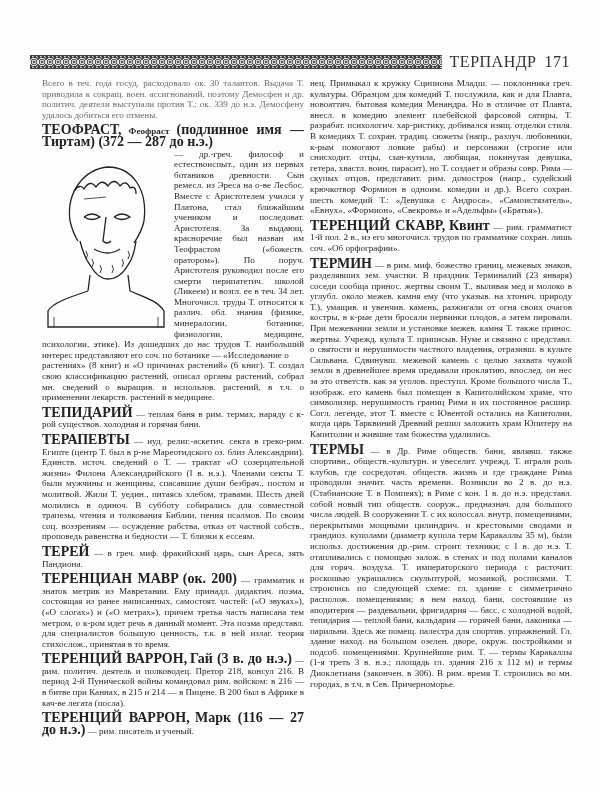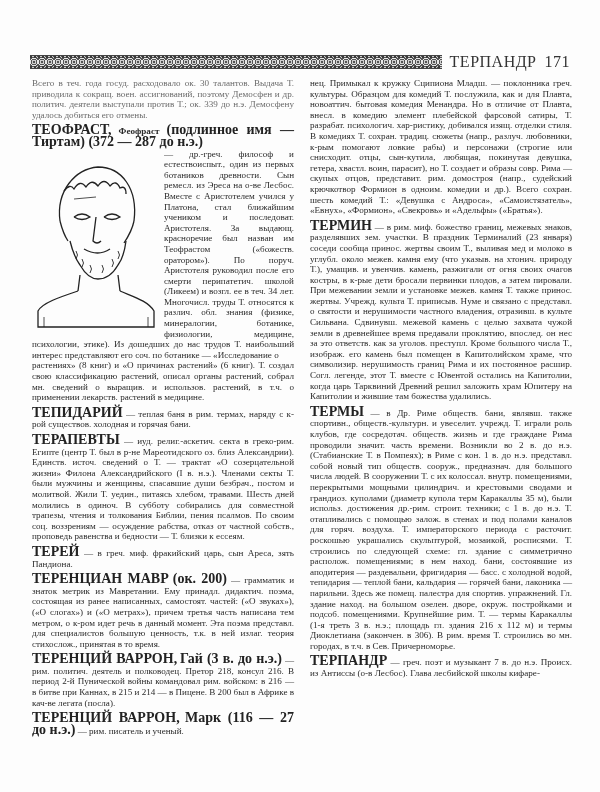--- a/index.html
+++ b/index.html
@@ -8,21 +8,21 @@
   .header { position:absolute; left:30px; top:50px; width:540px; height:24px; display:flex; align-items:center; }
   .meander { flex:1; height:12px; margin-right:8px;
      background:
        repeating-linear-gradient(90deg, #3a3a3a 0 2px, transparent 2px 4px) top/100% 2px no-repeat,
        repeating-linear-gradient(90deg, #3a3a3a 0 2px, transparent 2px 4px) bottom/100% 2px no-repeat,
        repeating-radial-gradient(circle at 4px 6px, #555 0 1.2px, #cfcfcf 1.2px 2.4px, #555 2.4px 3.4px, #e8e8e8 3.4px 4px);
      background-size:100% 2px,100% 2px,8px 12px; border-top:1px solid #444; border-bottom:1px solid #444; }
   .running-head { font-weight:normal; font-size:16px; letter-spacing:0.5px; color:#333; white-space:nowrap; }
   .running-head .pg { margin-left:8px; }
   .col { position:absolute; top:78px; width:262px; font-size:9.1px; line-height:10.6px; text-align:justify; }
-  .col.left { left:32px; }
+  .col.left { left:42px; }
   .col.right { left:310px; width:262px; }
   .entry { margin:0 0 5px 0; }
   .entry p { margin:0; }
   .hw { font-weight:bold; color:#222; font-size:14px; }
   .hw-it { font-weight:bold; }
   .light { color:#6a6a6a; }
   .figure-wrap { float:left; width:128px; height:178px; margin:2px 6px 2px -2px; position:relative; }
   .figure-wrap svg { width:128px; height:178px; }
   .clear { clear:both; }
 </style>
@@ -96,25 +96,25 @@
     <p><span class="hw">ТЕРЕНЦИЙ ВАРРОН,</span> <span class="hw">Марк (116 — 27 до н.э.)</span> <span>— рим. писатель и ученый.</span></p>
   </div>
 
 </div>
 
 <div class="col right">
   <div class="entry">
     <p>нец. Примыкал к кружку Сципиона Младш. — поклонника греч. культуры. Образцом для комедий Т. послужила, как и для Плавта, новоаттич. бытовая комедия Менандра. Но в отличие от Плавта, внесл. в комедию элемент плебейской фарсовой сатиры, Т. разрабат. психологич. хар-ристику, добивался изящ. отделки стиля. В комедиях Т. сохран. традиц. сюжеты (напр., разлуч. любовники, к-рым помогают ловкие рабы) и персонажи (строгие или снисходит. отцы, сын-кутила, любящая, покинутая девушка, гетера, хвастл. воин, парасит), но Т. создает и образы совр. Рима — скупых отцов, представит. рим. домостроя (напр., судейский крючкотвор Формион в одноим. комедии и др.). Всего сохран. шесть комедий Т.: «Девушка с Андроса», «Самоистязатель», «Евнух», «Формион», «Свекровь» и «Адельфы» («Братья»).</p>
   </div>
 
+  <div class="entry">
+    <p><span class="hw">ТЕРЕНЦИЙ СКАВР,</span> <span class="hw">Квинт</span> <span>— рим. грамматист 1-й пол. 2 в., из его многочисл. трудов по грамматике сохран. лишь соч. «Об орфографии».</span></p>
+  </div>
 
   <div class="entry">
     <p><span class="hw">ТЕРМИН</span> <span>— в рим. миф. божество границ, межевых знаков, разделявших зем. участки. В праздник Терминалий (23 января) соседи сообща принос. жертвы своим Т., выливая мед и молоко в углубл. около межев. камня ему (что указыв. на хтонич. природу Т.), умащив. и увенчив. камень, разжигали от огня своих очагов костры, в к-рые дети бросали первинки плодов, а затем пировали. При межевании земли и установке межев. камня Т. также принос. жертвы. Учрежд. культа Т. приписыв. Нуме и связано с представл. о святости и нерушимости частного владения, отразивш. в культе Сильвана. Сдвинувш. межевой камень с целью захвата чужой земли в древнейшее время предавали проклятию, впослед. он нес за это ответств. как за уголов. преступл. Кроме большого числа Т., изображ. его камень был помещен в Капитолийском храме, что символизир. нерушимость границ Рима и их постоянное расшир. Согл. легенде, этот Т. вместе с Ювентой остались на Капитолии, когда царь Тарквиний Древний решил заложить храм Юпитеру на Капитолии и жившие там божества удалились.</span></p>
   </div>
 
   <div class="entry">
     <p><span class="hw">ТЕРМЫ</span> <span>— в Др. Риме обществ. бани, являвш. также спортивн., обществ.-культурн. и увеселит. учрежд. Т. играли роль клубов, где сосредотач. обществ. жизнь и где граждане Рима проводили значит. часть времени. Возникли во 2 в. до н.э. (Стабианские Т. в Помпеях); в Риме с кон. 1 в. до н.э. представл. собой новый тип обществ. сооруж., предназнач. для большого числа людей. В сооружении Т. с их колоссал. внутр. помещениями, перекрытыми мощными цилиндрич. и крестовыми сводами и грандиоз. куполами (диаметр купола терм Каракаллы 35 м), были использ. достижения др.-рим. строит. техники; с 1 в. до н.э. Т. отапливались с помощью залож. в стенах и под полами каналов для горяч. воздуха. Т. императорского периода с расточит. роскошью украшались скульптурой, мозаикой, росписями. Т. строились по следующей схеме: гл. здание с симметрично располож. помещениями; в нем наход. бани, состоявшие из аподитерия — раздевальни, фригидария — басс. с холодной водой, тепидария — теплой бани, кальдария — горячей бани, лаконика — парильни. Здесь же помещ. палестра для спортив. упражнений. Гл. здание наход. на большом озелен. дворе, окруж. постройками и подсоб. помещениями. Крупнейшие рим. Т. — термы Каракаллы (1-я треть 3 в. н.э.; площадь гл. здания 216 x 112 м) и термы Диоклетиана (закончен. в 306). В рим. время Т. строились во мн. городах, в т.ч. в Сев. Причерноморье.</span></p>
   </div>
 
-  <div class="entry">
-    <p><span class="hw">ТЕРПАНДР</span> <span>— греч. поэт и музыкант 7 в. до н.э. Происх. из Антиссы (о-в Лесбос). Глава лесбийской школы кифаре-</span></p>
-  </div>
 </div>
 
 </body></html>

